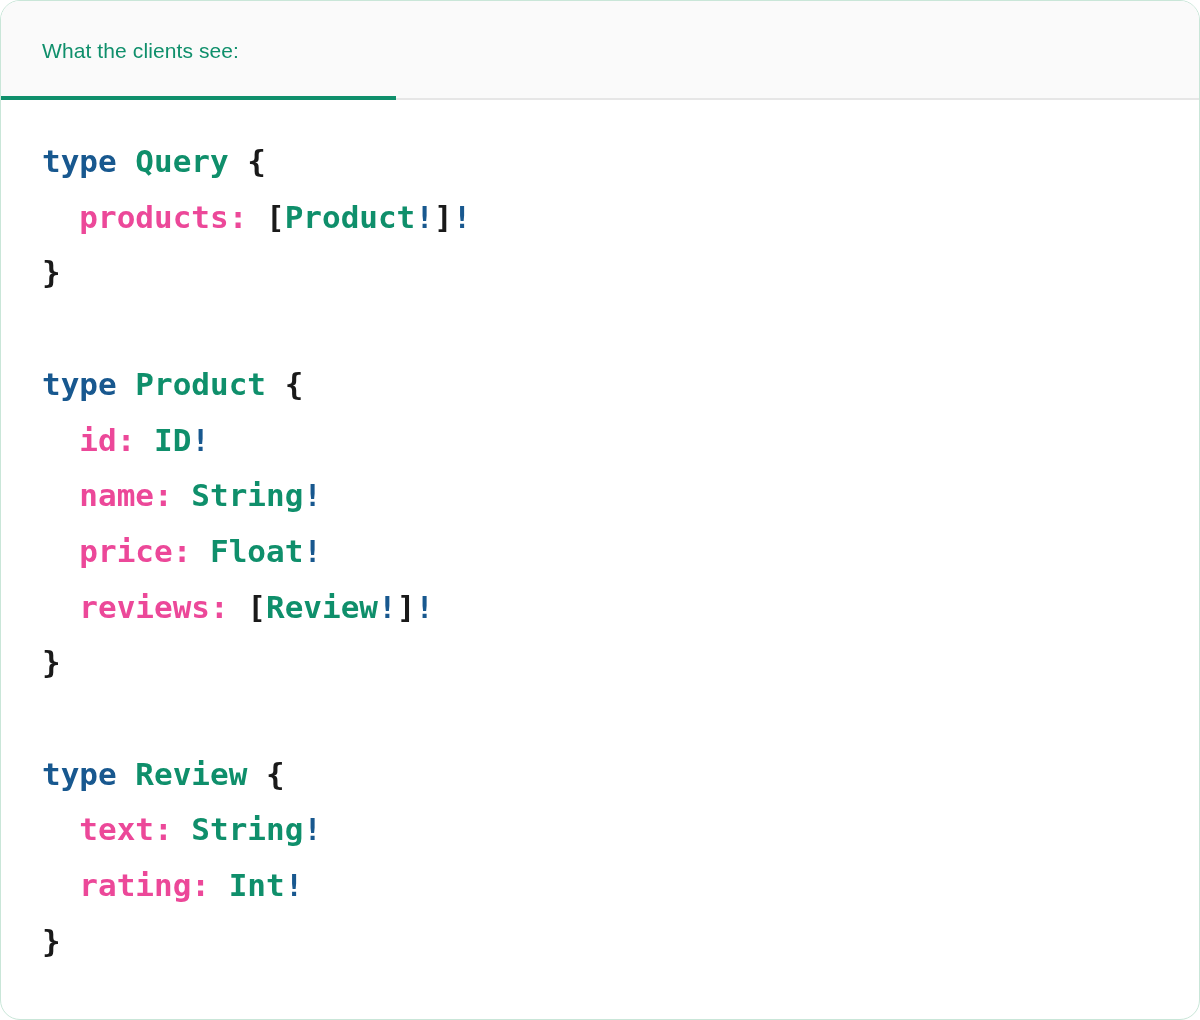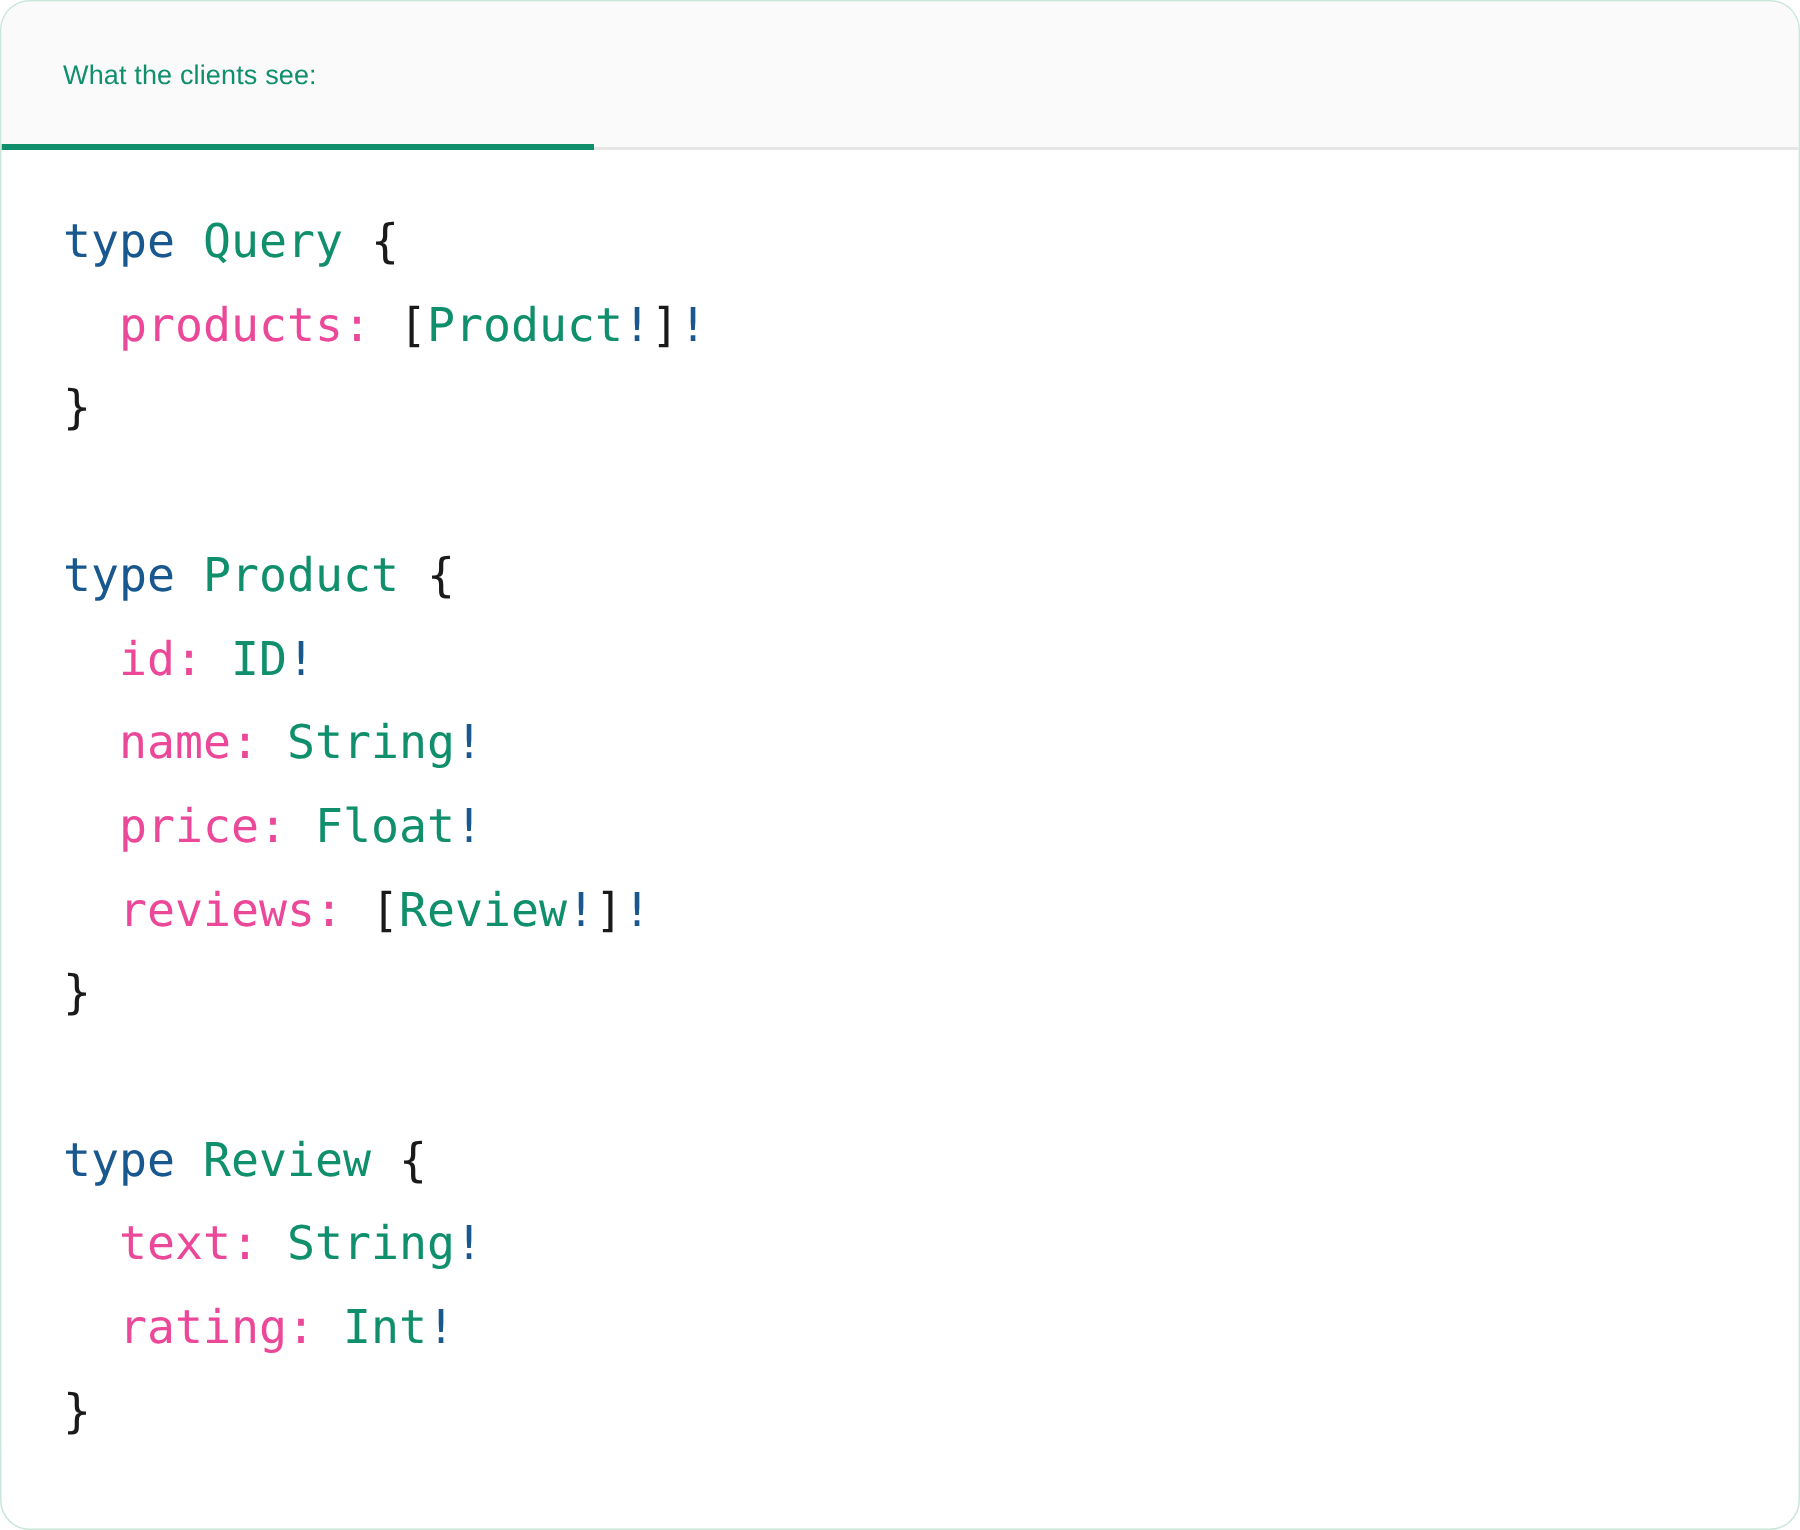--- a/index.html
+++ b/index.html
@@ -48,21 +48,21 @@
     box-sizing: border-box;
     height: 99px;
     width: 395px;
     display: flex;
     align-items: center;
     padding-left: 41px;
     z-index: 2;
   }
   .tab-label {
     font-family: "Liberation Sans", sans-serif;
-    font-size: 18px;
+    font-size: 21px;
     font-weight: 500;
     letter-spacing: 0.1px;
     color: #0f8f6b;
     white-space: nowrap;
   }
   .tab-underline {
     position: absolute;
     left: 0;
     bottom: 0;
     width: 395px;
@@ -83,20 +83,21 @@
     font-size: 31px;
     line-height: 55.7px;
     color: #1a1a1a;
     white-space: pre;
     letter-spacing: 0px;
     font-weight: 400;
   }
   .code-line {
     white-space: pre;
     min-height: 55.7px;
+    font-weight: bold;
   }
   .tok-kw   { color: #18588f; }
   .tok-type { color: #0f8f6b; }
   .tok-bang { color: #18588f; }
   .tok-punc { color: #1a1a1a; }
   .tok-field{ color: #ec4899; }
   .blank-line { height: 55.7px; }
 </style>
 </head>
 <body>

